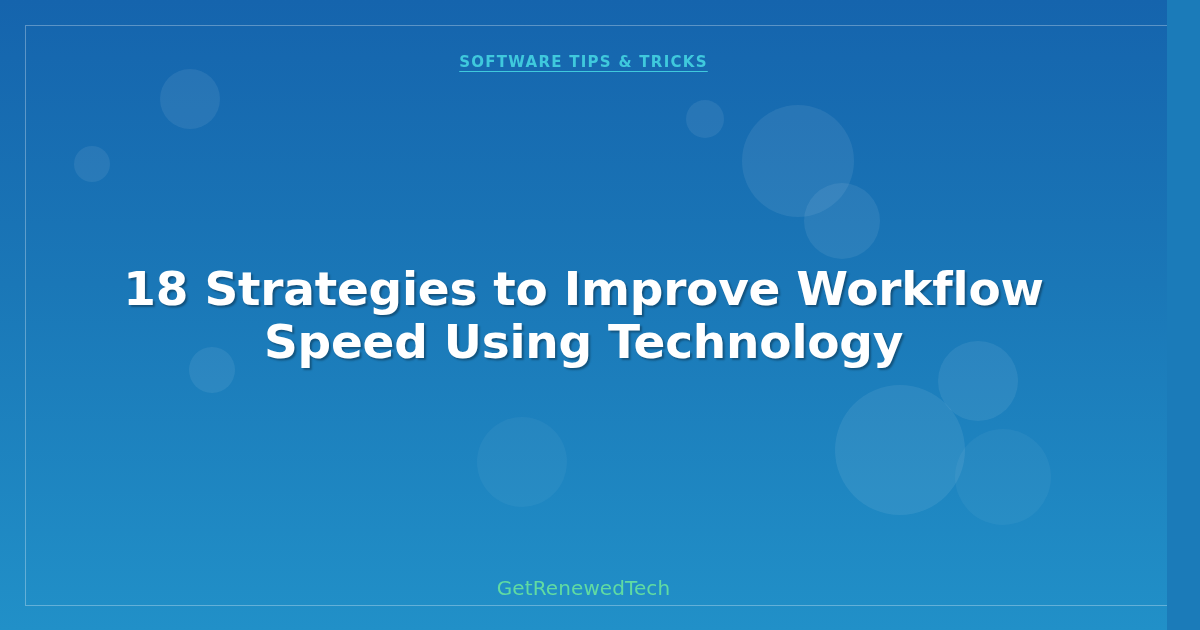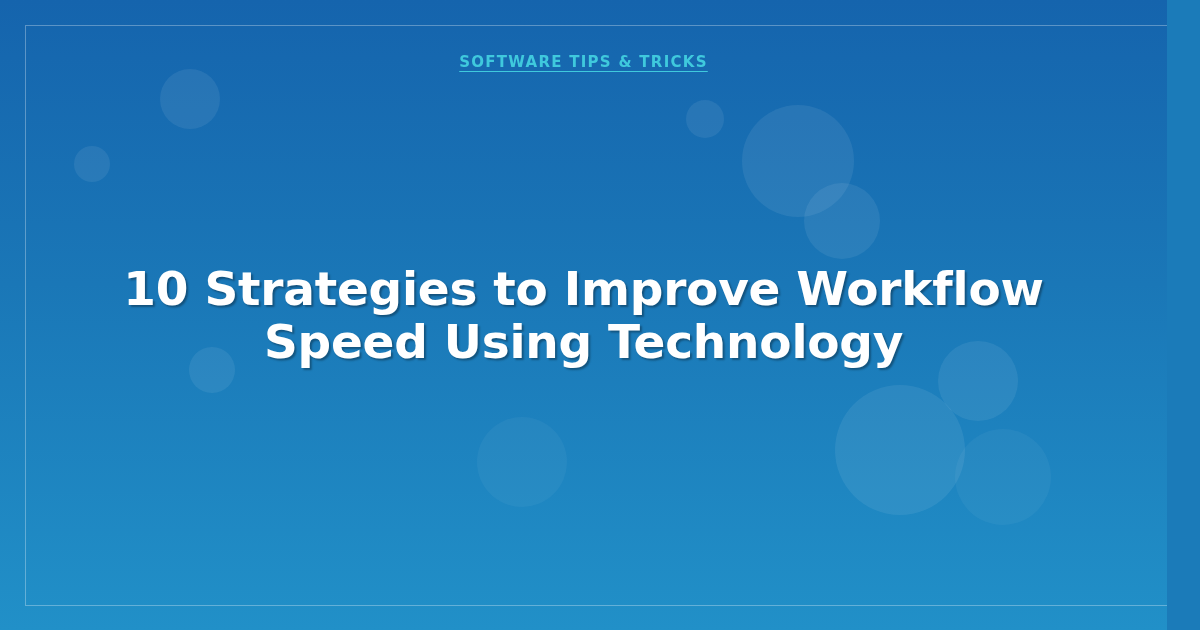--- a/index.html
+++ b/index.html
@@ -121,18 +121,21 @@
       <div class="bubble soft" style="left: 955px; top: 429px; width: 96px; height: 96px;"></div>
     </div>
 
   <div id="frame"></div>
 
   <div id="content">
 
     <div id="kicker">SOFTWARE TIPS &amp; TRICKS</div>
 
     <div id="title-wrap">
-      <h1 id="title">10 Strategies to Improve Workflow Speed Using Technology</h1>
+      <h1 id="title">18 Strategies to Improve Workflow Speed Using Technology</h1>
     </div>
 
+    <div id="footer">
+      <span id="brand">GetRenewedTech</span>
+    </div>
 
   </div>
 </div>
 
 </body></html>

